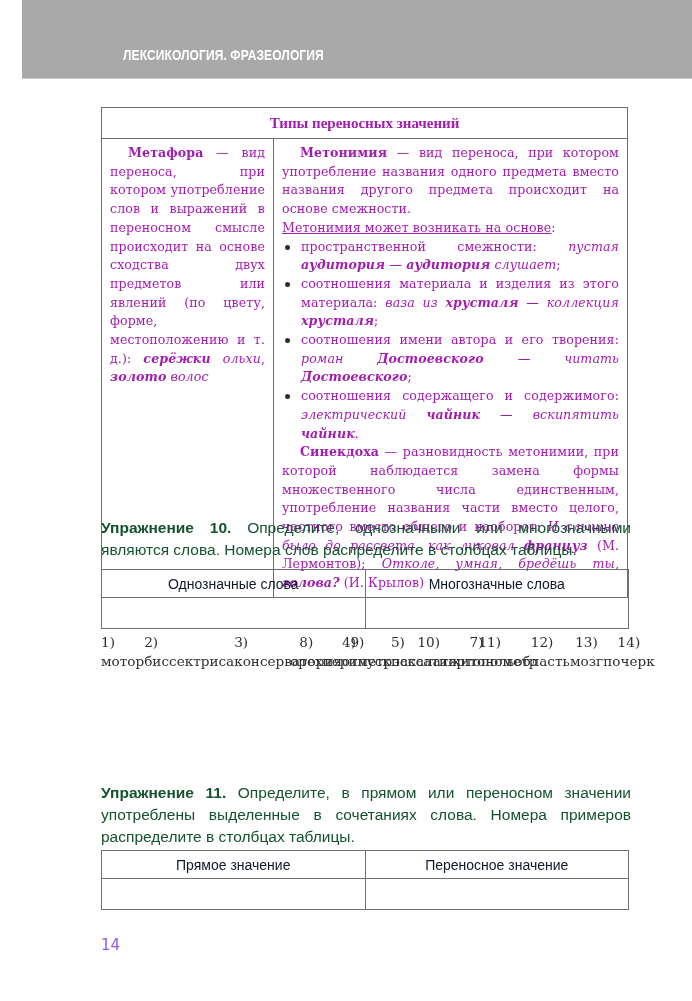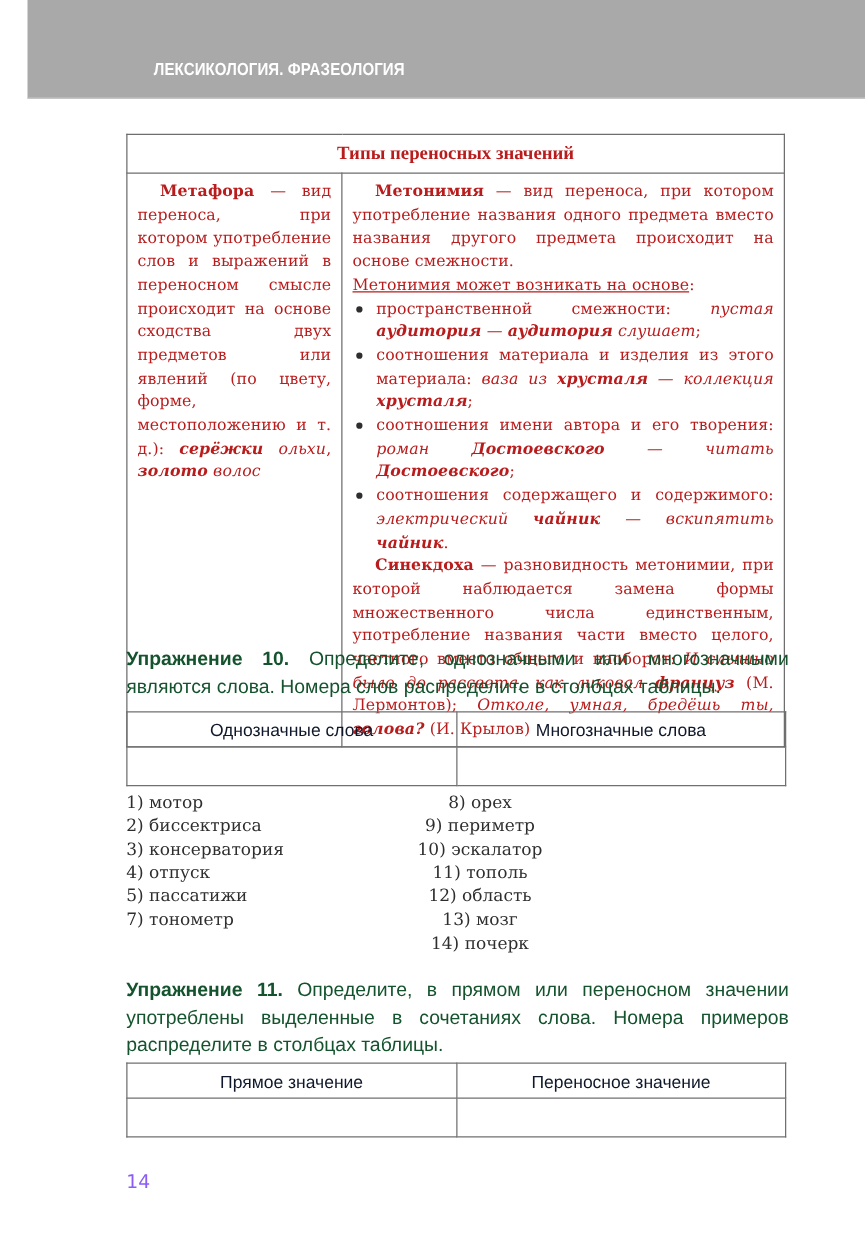--- a/index.html
+++ b/index.html
@@ -12,21 +12,21 @@
     border-bottom: 1px solid #c8c8c8;
     margin-left: 22px;
   }
   .header-title {
     position: absolute; left: 101px; top: 47px;
     font-family: "Liberation Sans", sans-serif; font-weight: bold; font-size: 14px;
     color: #ffffff; letter-spacing: 0.1px; transform: scaleX(0.86); transform-origin: left center;
   }
   .types-table {
     position: absolute; left: 101px; top: 107px; width: 527px;
-    border-collapse: collapse; font-family: "DejaVu Serif", serif; font-size: 13px; color: #b91c1c;
+    border-collapse: collapse; font-family: "DejaVu Serif", serif; font-size: 13px; color: #a21caf;
   }
   .types-table td, .types-table th { border: 1.5px solid #6e6e6e; vertical-align: top; }
   .types-table th {
     height: 28px; font-weight: bold; font-size: 13.5px; text-align: center; vertical-align: middle;
     font-family: "Liberation Serif", serif; font-size: 15px;
   }
   .cell-left { width: 155px; padding: 5px 8px 4px 8px; }
   .cell-right { padding: 5px 8px 4px 8px; }
   .serif-text {
     font-family: "DejaVu Serif", serif; font-size: 12.6px; line-height: 18.7px; text-align: justify;
@@ -52,21 +52,21 @@
     position: absolute; left: 101px; width: 528px; border-collapse: collapse;
     font-family: "Liberation Sans", sans-serif; font-size: 14px; color: #0f172a;
   }
   .answer-table td { border: 1.5px solid #707070; text-align: center; width: 50%; }
   .answer-table tr.head td { height: 25px; }
   .answer-table tr.body td { height: 28px; }
   .word-list {
     position: absolute; left: 101px; top: 633px; width: 530px; display: flex;
     font-family: "DejaVu Serif", serif; font-size: 13.6px; line-height: 18.8px; color: #2e2e2e;
   }
-  .word-col { display: flex; flex-direction: column; }
+  .word-col { display: flex; flex-direction: row; }
   .word-col.c1 { width: 189px; }
   .word-col.c2 { width: 188px; text-align: center; }
   .page-number {
     position: absolute; left: 101px; top: 936px;
     font-family: "DejaVu Sans", sans-serif; font-size: 15px; color: #8b5cf6;
   }
 </style>
 </head>
 <body>
 

